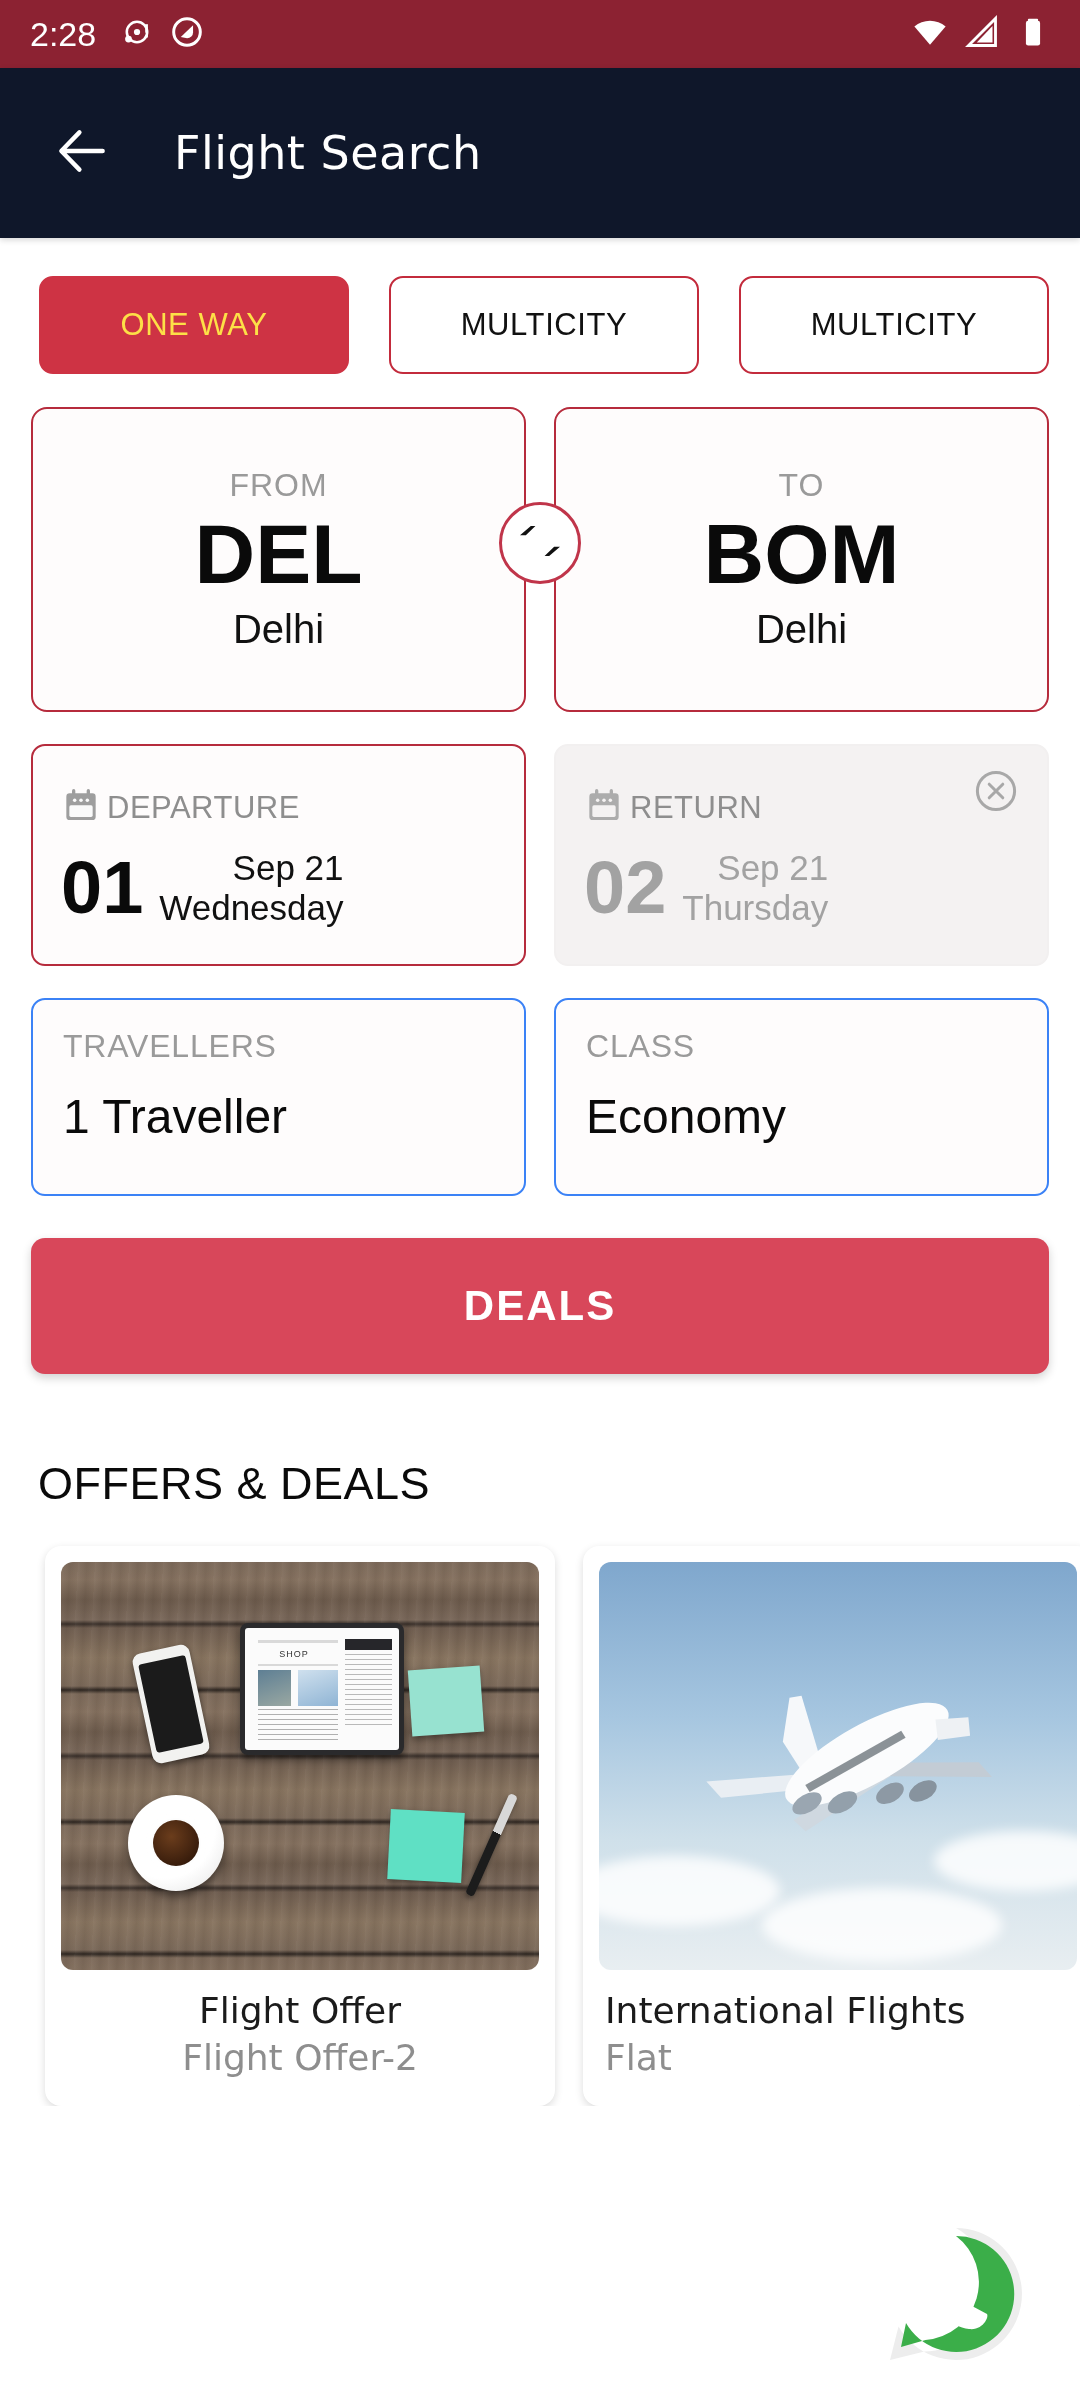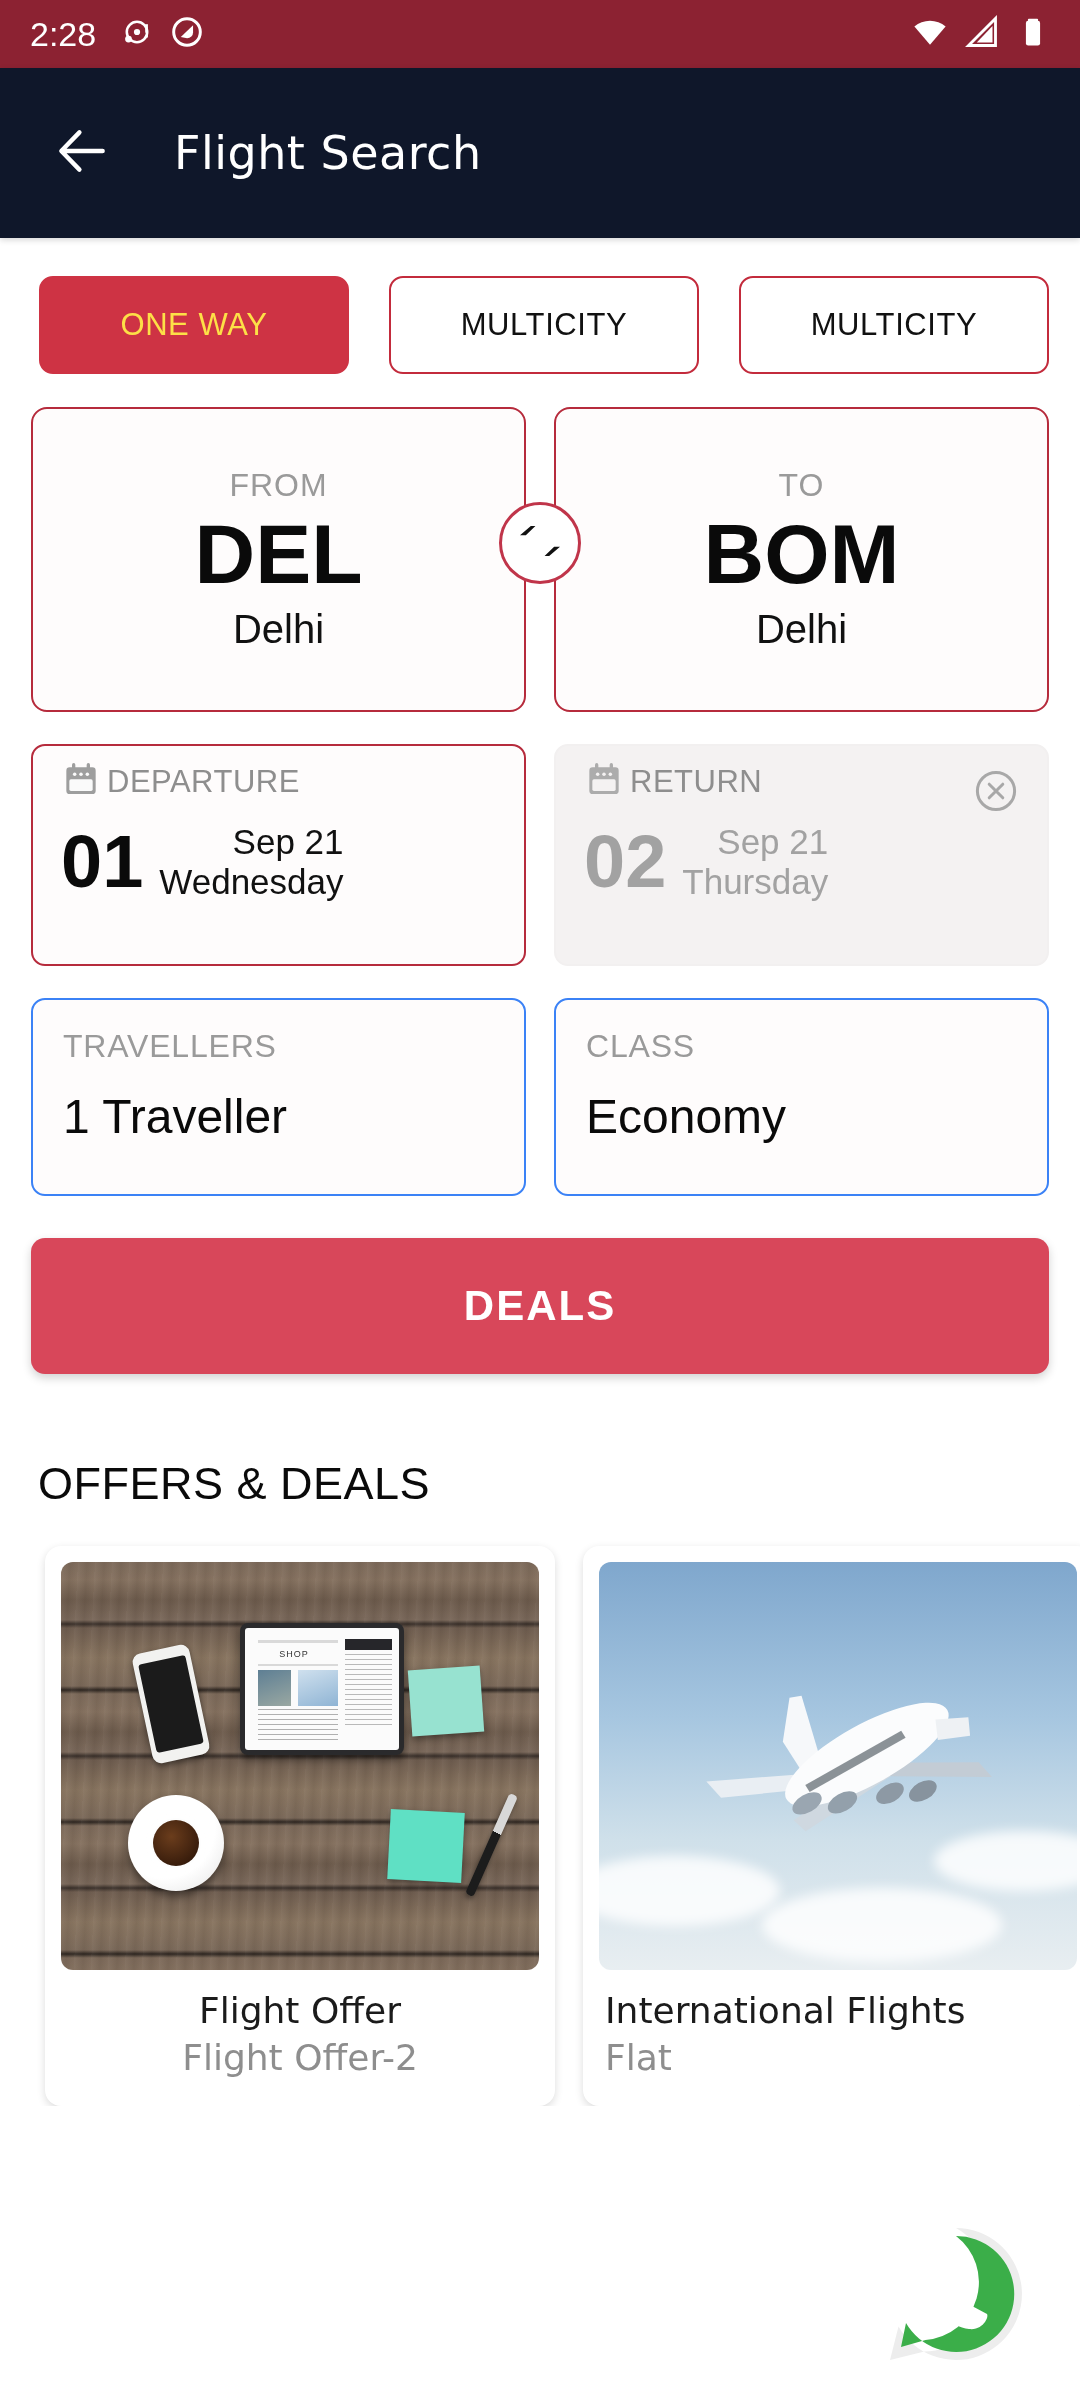--- a/index.html
+++ b/index.html
@@ -124,21 +124,21 @@
 
   
   .date-row{
     display:flex; gap:28px;
     padding:32px 31px 0 31px;
   }
   .date-card{
     flex:1;
     height:222px;
     border-radius:14px;
-    padding:14px 28px;
+    padding:40px 28px;
     position:relative;
     cursor:pointer;
   }
   .date-card.active{
     border:2px solid #B62B3C;
     background:#FEFCFC;
   }
   .date-card.disabled{
     border:2px solid #F2F0F0;
     background:#F4F2F2;

